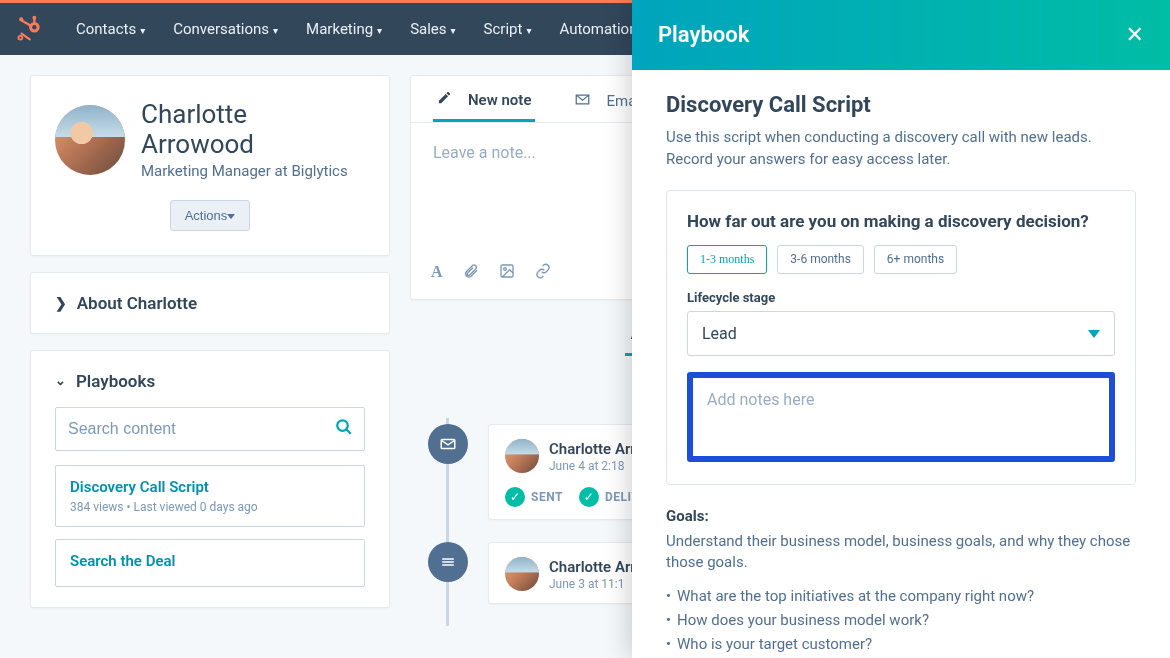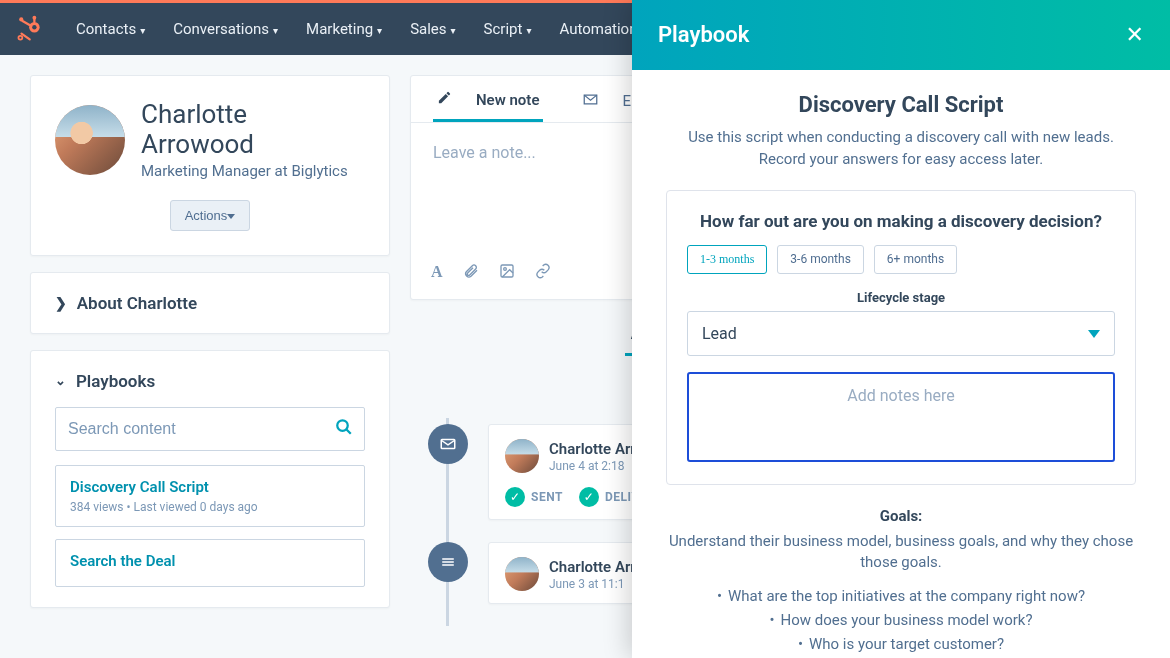--- a/index.html
+++ b/index.html
@@ -45,21 +45,21 @@
   .search-box input { width:100%; padding:12px 40px 12px 12px; border:1px solid #cbd6e2; font-size:16px; color:#33475b; outline:none; border-radius:2px;}
   .search-box input::placeholder{ color:#7c98b6;}
   .search-icon { position:absolute; right:12px; top:50%; transform:translateY(-50%); color:#00a4bd; }
   .pb-item { border:1px solid #cbd6e2; border-radius:2px; padding:12px 14px; margin-bottom:12px; cursor:pointer;}
   .pb-item-title { color:#0091ae; font-weight:600; font-size:15px; margin-bottom:4px;}
   .pb-item-meta { color:#7c98b6; font-size:12px;}
 
   
   .note-card { padding:0; }
   .note-tabs { display:flex; gap:36px; padding:14px 22px 0 22px; border-bottom:1px solid #e5eaef; font-size:15px; color:#506e91;}
-  .note-tab { display:flex; align-items:center; gap:24px; padding:0 4px 10px 4px; cursor:pointer;}
+  .note-tab { display:flex; align-items:center; gap:16px; padding:0 4px 10px 4px; cursor:pointer;}
   .note-tab.active { color:#33475b; font-weight:600; border-bottom:3px solid #00a4bd;}
   .pencil-icon svg,.mail-icon svg{width:15px;height:15px;}
   .note-body { padding:20px 22px 14px 22px; min-height:140px;}
   .note-placeholder { color:#99acc2; font-size:16px;}
   .note-toolbar { display:flex; gap:20px; padding:0 20px 16px 20px; color:#7c98b6;}
   .tb-icon { cursor:pointer;}
 
   
   .act-tabs { display:flex; justify-content:center; gap:50px; font-size:16px; color:#506e91; margin-top:18px;}
   .act-tab { padding:6px 6px 10px 6px; cursor:pointer;}
@@ -76,36 +76,36 @@
   .tl-head { display:flex; align-items:center; gap:10px;}
   .avatar-sm { width:34px; height:34px; border-radius:50%; background:linear-gradient(135deg,#e8a77b 0%,#c17b5a 50%,#6b4a3a 100%); position:relative; overflow:hidden; flex-shrink:0;}
   .avatar-sm .avatar-sky{background:linear-gradient(180deg,#8fb3c9 0%,#c5dce8 45%,transparent 46%);}
   .tl-name { font-size:15px; font-weight:600; color:#33475b;}
   .tl-time { font-size:12px; color:#7c98b6; margin-top:1px;}
   .tl-badges { display:flex; gap:16px; margin-top:14px; align-items:center;}
   .check-circle { width:20px;height:20px;border-radius:50%;background:#00bda5;display:flex;align-items:center;justify-content:center;color:#fff;font-size:12px;}
   .badge-text { font-size:12px; font-weight:700; color:#7c98b6; letter-spacing:.5px;}
 
   
-  .panel { position:absolute; top:0; right:0; width:538px; height:658px; background:#fff; box-shadow:-4px 0 24px rgba(0,0,0,.18); z-index:50; display:flex; flex-direction:column;text-align:center;}
+  .panel { position:absolute; top:0; right:0; width:538px; height:658px; background:#fff; box-shadow:-4px 0 24px rgba(0,0,0,.18); z-index:50; display:flex; flex-direction:column;}
   .panel-head { height:70px; background:linear-gradient(90deg,#00a4bd 0%,#00bda5 100%); display:flex; align-items:center; justify-content:space-between; padding:0 26px; color:#fff;}
   .panel-head-title { font-size:22px; font-weight:600;}
   .close-x { font-size:22px; cursor:pointer; font-weight:400;}
   .panel-body { padding:22px 34px 0 34px; overflow:hidden; color:#33475b;}
   .pb-h1 { font-size:22px; font-weight:700; margin-bottom:10px; color:#33475b;}
   .pb-desc { font-size:15px; color:#516f90; line-height:1.45; margin-bottom:20px;}
   .q-card { border:1px solid #dfe3eb; border-radius:4px; padding:20px 20px 22px 20px; margin-bottom:22px;}
   .q-title { font-size:17px; font-weight:700; color:#33475b; margin-bottom:14px;}
   .chips { display:flex; gap:10px; margin-bottom:16px;}
   .chip { border:1px solid #cbd6e2; border-radius:3px; padding:6px 12px; font-size:12px; color:#506e91; cursor:pointer;}
   .chip.active { border-color:#00a4bd; color:#00a4bd;font-family:Liberation Serif, serif;}
   .field-label { font-size:13px; font-weight:700; color:#33475b; margin-bottom:6px;}
   .select { border:1px solid #cbd6e2; border-radius:3px; padding:12px 14px; font-size:16px; color:#33475b; display:flex; justify-content:space-between; align-items:center; cursor:pointer; margin-bottom:16px;}
   .select .tri { width:0;height:0;border-left:6px solid transparent;border-right:6px solid transparent;border-top:8px solid #00a4bd;}
-  .notes-area { border:2px solid #1d4ed8; border-radius:3px; padding:12px 14px; min-height:90px; font-size:16px; color:#99acc2;}
+  .notes-area { border:6px solid #1d4ed8; border-radius:3px; padding:12px 14px; min-height:90px; font-size:16px; color:#99acc2;}
   .goals-h { font-size:15px; font-weight:700; color:#33475b; margin-bottom:6px;}
   .goals-p { font-size:15px; color:#516f90; line-height:1.4; margin-bottom:14px;}
   .bullets li { font-size:15px; color:#516f90; margin-bottom:6px; list-style:none;}
   .bullets li::before{content:"\2022"; margin-right:6px;}
 </style>
 </head>
 <body>
 
 <div class="orange-bar"></div>
 

